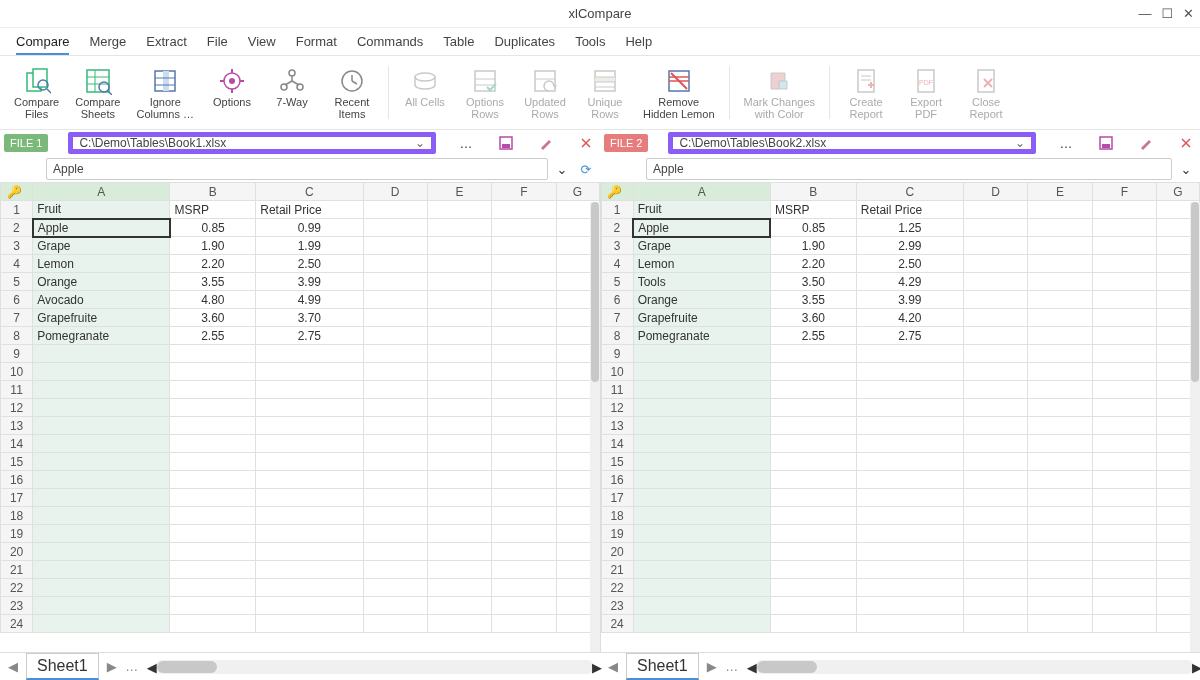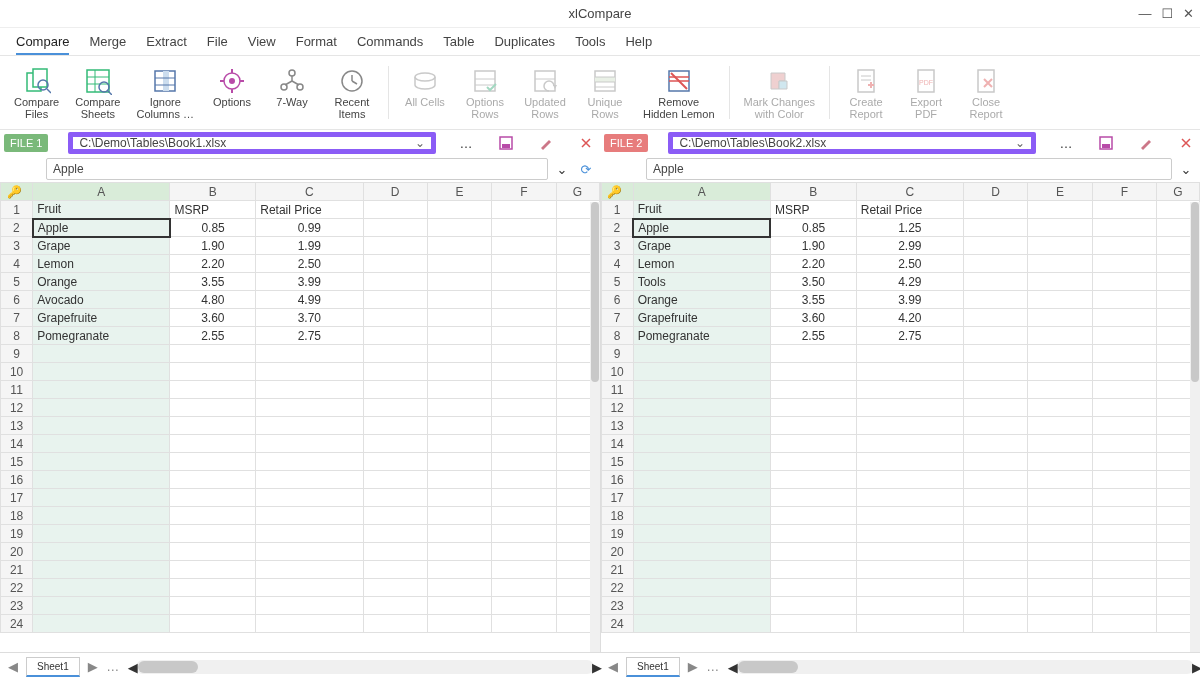--- a/index.html
+++ b/index.html
@@ -47,21 +47,21 @@
 .keycell { background: #e8f3ee; }
 .boldcell { font-weight: 400; }
 .numcell { text-align: center; }
 .selcell { border: 2px solid #333 !important; }
 .vscroll { position: absolute; right: 0; top: 20px; bottom: 0; width: 10px; background: #f0f0f0; }
 .vscroll .thumb { position: absolute; left: 1px; right: 1px; top: 0; height: 40%; background: #c8c8c8; border-radius: 4px; }
 
 .tabbar-row { display: flex; height: 28px; border-top: 1px solid #ddd; }
 .tabbar { flex: 1; display: flex; align-items: center; gap: 6px; padding: 0 6px; }
 .tabnav { width: 14px; text-align: center; color: #888; cursor: pointer; }
-.sheet-tab { padding: 3px 10px; border: 1px solid #ccc; border-bottom: 2px solid #4a90d9; background: #fff; font-size: 10px; cursor: pointer; }
+.sheet-tab { padding: 3px 10px; border: 1px solid #ccc; border-bottom: 2px solid #4a90d9; background: #fff; font-size: 16px; cursor: pointer; }
 .hscroll { flex: 1; height: 14px; background: #f0f0f0; position: relative; margin-left: 10px; border-radius: 7px; }
 .hscroll .thumb { position: absolute; left: 2px; top: 1px; bottom: 1px; width: 60px; background: #c8c8c8; border-radius: 6px; }
 
 svg { display: block; }
 .keyicon { position: absolute; left: 6px; top: 2px; }
 </style>
 </head>
 <body>
 
 <div class="titlebar">

